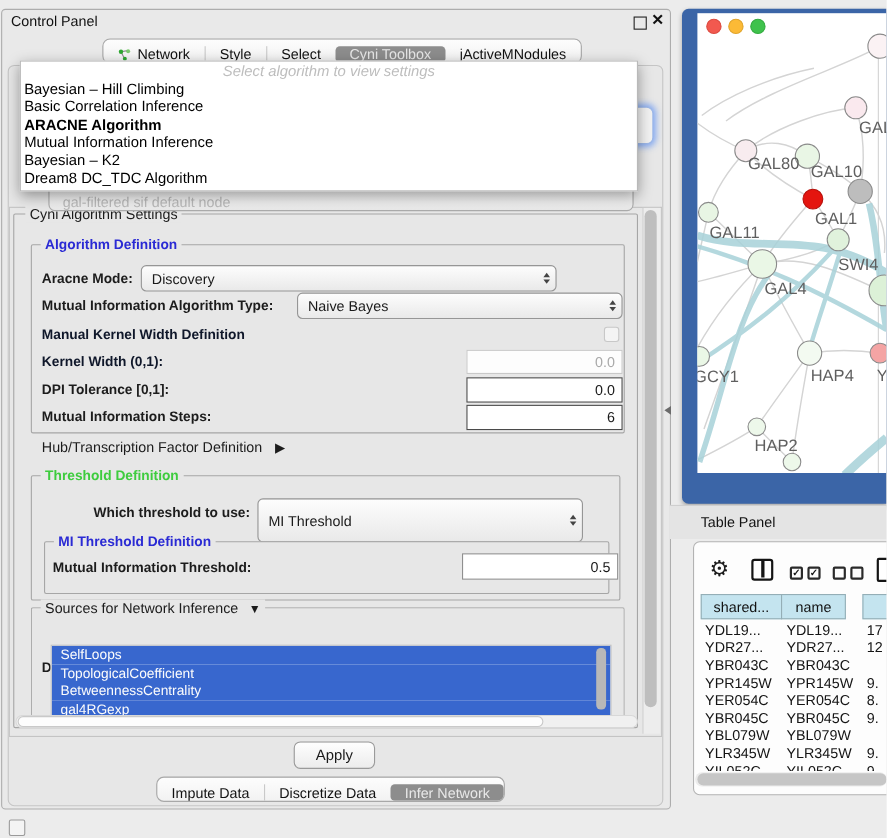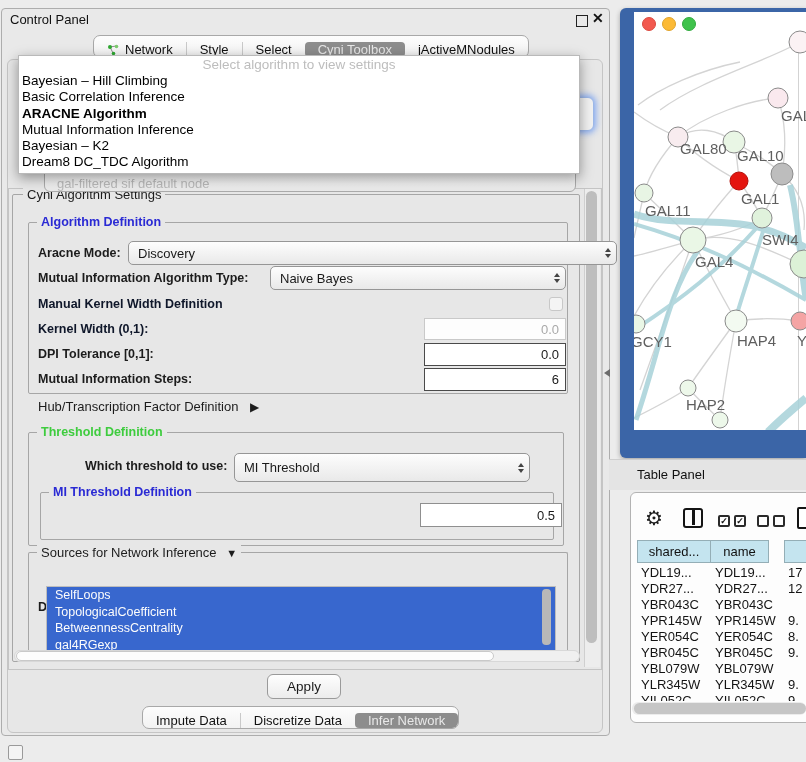--- a/index.html
+++ b/index.html
@@ -17,21 +17,21 @@
   
   .tabbar{display:flex;align-items:flex-end;border:1px solid #A8A8A8;border-radius:7px;
           background:linear-gradient(#FDFDFD,#F2F2F2);overflow:hidden;height:23px;box-sizing:border-box;}
   .tab{display:flex;align-items:center;justify-content:center;font-size:13px;color:#111;
        padding:0 13px;white-space:nowrap;}
   .tab.sep{border-left:1px solid #C9C9C9;}
   .tab.sel{background:#8D8D8D;color:#E8E8E8;border-radius:4px;}
   
   .popup{left:18px;top:55px;width:560px;height:117px;background:#FFFFFF;border:1px solid #B9B9B9;
          box-shadow:0 4px 12px rgba(0,0,0,0.38);z-index:30;font-size:13.5px;}
-  .popup .ph{height:17px;line-height:17px;text-align:center;color:#BDBDBD;}
+  .popup .ph{height:17px;line-height:17px;text-align:center;color:#BDBDBD;font-style:italic;}
   .popup .it{height:16.3px;line-height:16.3px;padding-left:3px;color:#000;}
   .popup .it.b{font-weight:bold;}
   
   .ghost-combo1{left:40px;top:97px;width:552px;height:32px;background:#F2F2F2;border:1px solid #9DB8E8;
                 border-radius:6px;box-shadow:0 0 6px 2px rgba(100,150,245,0.75);z-index:5;}
   .ghost-combo2{left:44px;top:166px;width:532px;height:26px;background:linear-gradient(#FCFCFC,#E9E9E9);
                 border:1px solid #ABABAB;border-radius:6px;z-index:5;font-size:13px;color:#B9B9B9;
                 line-height:34px;padding-left:12px;box-sizing:border-box;overflow:hidden;}
   
   .scroll-region{left:8px;top:188px;width:592px;height:480px;border:1px solid #C4C4C4;background:#E7E7E7;}
@@ -151,21 +151,21 @@
   <div class="abs vsb-thumb"></div>
 
   <div class="abs gbox" style="left:12px;top:194px;width:566px;height:466px;">
     <span class="gleg plain" style="left:10px;">Cyni Algorithm Settings</span>
   </div>
 
   <div class="abs gbox" style="left:28px;top:222px;width:538px;height:170px;">
     <span class="gleg blue" style="left:8px;">Algorithm Definition</span>
   </div>
   <div class="abs lbl" style="left:38px;top:246px;">Aracne Mode:</div>
-  <div class="abs combo" style="left:128px;top:241px;width:489px;height:24px;">
+  <div class="abs combo" style="left:128px;top:241px;width:378px;height:24px;">
     <span class="ct">Discovery</span>
     <span class="stepper">
         <span class="tri-up"></span>
         <span class="tri-dn"></span>
       </span>
   </div>
   <div class="abs lbl" style="left:38px;top:271px;">Mutual Information Algorithm Type:</div>
   <div class="abs combo" style="left:270px;top:266px;width:296px;height:24px;">
     <span class="ct">Naive Bayes</span>
     <span class="stepper">
@@ -184,30 +184,31 @@
 
   <div class="abs plain" style="left:38px;top:399px;">
     <span>Hub/Transcription Factor Definition</span>
     <span style="margin-left:8px;font-size:12px;">▶</span>
   </div>
 
   <div class="abs gbox" style="left:28px;top:432px;width:534px;height:112px;">
     <span class="gleg green" style="left:8px;">Threshold Definition</span>
   </div>
   <div class="abs lbl" style="left:85px;top:459px;">Which threshold to use:</div>
-  <div class="abs combo" style="left:234px;top:453px;width:296px;height:29px;align-items:center;">
+  <div class="abs combo" style="left:234px;top:453px;width:296px;height:40px;align-items:center;">
     <span class="ct">MI Threshold</span>
     <span class="stepper">
         <span class="tri-up"></span>
         <span class="tri-dn"></span>
       </span>
   </div>
   <div class="abs gbox" style="left:40px;top:492px;width:512px;height:46px;">
     <span class="gleg blue" style="left:8px;">MI Threshold Definition</span>
   </div>
+  <div class="abs lbl" style="left:48px;top:509px;">Mutual Information Threshold:</div>
   <div class="abs tin" style="left:420px;top:503px;width:142px;height:24px;border-color:#8F8F8F;">0.5</div>
 
   <div class="abs gbox" style="left:28px;top:552px;width:538px;height:103px;border-bottom:none;">
     <span class="gleg plain" style="left:8px;">
       <span>Sources for Network Inference</span>
       <span style="margin-left:6px;font-size:11px;">▼</span>
     </span>
   </div>
   <div class="abs lbl" style="left:38px;top:567px;margin-top:33px;">Data Attributes</div>
   <div class="abs srclist" style="left:46px;top:586px;width:508px;height:66px;">

